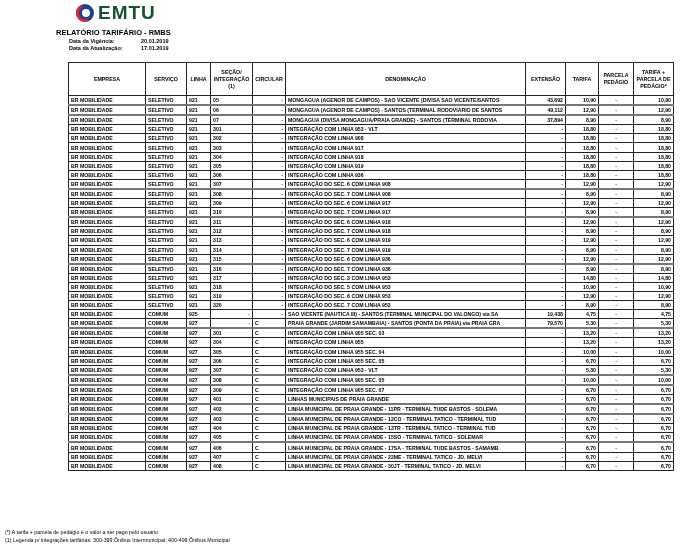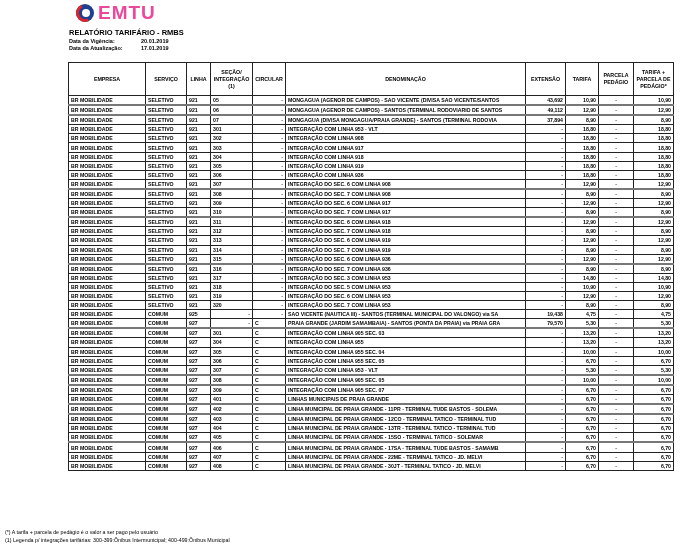--- a/index.html
+++ b/index.html
@@ -1,22 +1,22 @@
 <!DOCTYPE html>
 <html><head>
 <meta charset="utf-8">
 <style>
   html, body { margin:0; padding:0; background:#fff; }
   body { width:688px; height:546px; position:relative; overflow:hidden; font-family:"Liberation Sans", sans-serif; color:#000; }
   .logo { position:absolute; left:76px; top:3px; height:20px; display:flex; align-items:center; }
   .logo-mark { width:18px; height:18px; border-radius:50%; background:#1f3f8f; position:relative; overflow:hidden; }
   .logo-mark::before { content:""; position:absolute; left:-2px; top:-2px; width:22px; height:22px; border-radius:50%; border:5px solid transparent; border-left-color:#d8262c; border-bottom-color:#d8262c; box-sizing:border-box; transform:rotate(20deg); }
   .logo-mark::after { content:""; position:absolute; left:6px; top:5px; width:8px; height:8px; border-radius:50%; background:#fff; }
-  .logo-text { margin-left:4px; font-size:19px; font-weight:bold; color:#ec4899; letter-spacing:1px; font-family:"Liberation Sans", sans-serif; }
-  .title { position:absolute; left:69px; top:28px; font-size:7.5px; font-weight:bold; }
+  .logo-text { margin-left:4px; font-size:19px; font-weight:bold; color:#14532d; letter-spacing:1px; font-family:"Liberation Sans", sans-serif; }
+  .title { position:absolute; left:56px; top:28px; font-size:7.5px; font-weight:bold; }
   .meta { position:absolute; left:69px; font-size:5.5px; font-weight:bold; }
   .meta .v { position:absolute; left:72px; white-space:nowrap; }
   table { position:absolute; left:68px; top:62px; border-collapse:collapse; table-layout:fixed; width:605px; font-size:5.2px; font-weight:bold; }
   th, td { border:1px solid #222; padding:0 2px; white-space:nowrap; overflow:hidden; }
   th { height:32px; text-align:center; line-height:7px; font-size:5.3px; }
   td { height:8.1px; line-height:8px; }
   td.r { text-align:right; }
   td.c { text-align:center; }
   tr.sep td { border-top:2px solid #777; }
   .foot { position:absolute; left:5px; font-size:5.3px; white-space:nowrap; }

